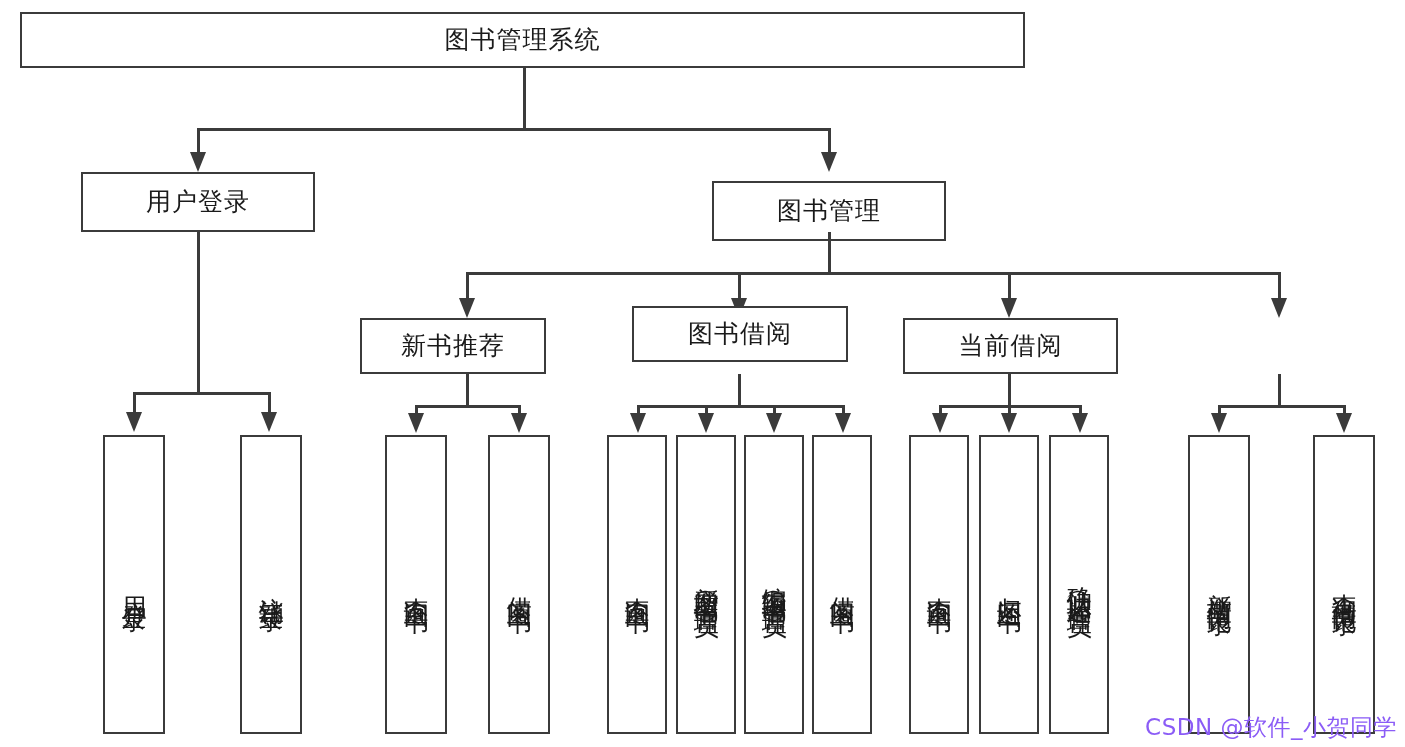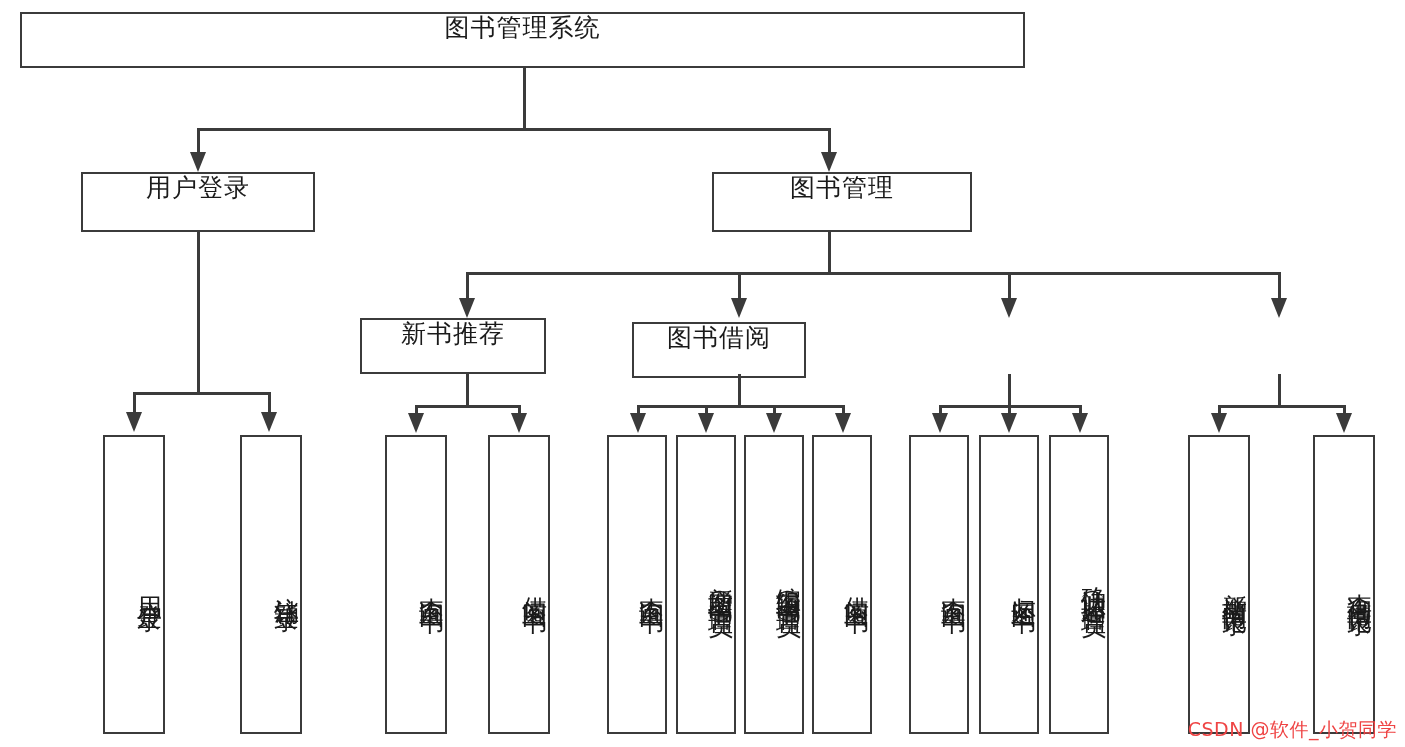--- a/index.html
+++ b/index.html
@@ -16,21 +16,21 @@
     height: 747px;
     background: #ffffff;
     overflow: hidden;
   }
   .node {
     position: absolute;
     box-sizing: border-box;
     border: 2.5px solid #3b3b3b;
     background: #ffffff;
     display: flex;
-    align-items: flex-start;
+    align-items: center;
     justify-content: center;
     color: #1a1a1a;
   }
   .node.horiz {
     font-size: 25px;
     letter-spacing: 1px;
     line-height: 1.1;
   }
   .node.vert {
     writing-mode: vertical-rl;
@@ -55,22 +55,22 @@
     width: 0;
     height: 0;
     border-left: 8px solid transparent;
     border-right: 8px solid transparent;
     border-top: 20px solid #3b3b3b;
   }
   #watermark {
     position: absolute;
     right: 8px;
     bottom: 4px;
-    font-size: 19px;
-    color: #ef4444;
+    font-size: 23px;
+    color: #8b5cf6;
     white-space: nowrap;
     letter-spacing: 0.5px;
   }
 </style>
 </head>
 <body>
 
 <div id="canvas">
 
   <div class="node horiz" style="left:20px; top:12px; width:1005px; height:56px;">
@@ -80,21 +80,21 @@
   <div class="edge v" style="left:523px; top:68px; height:60px;"></div>
   <div class="edge h" style="left:197px; top:128px; width:633px;"></div>
   <div class="edge v" style="left:197px; top:128px; height:30px;"></div>
   <div class="arrow" style="left:190px; top:152px;"></div>
   <div class="edge v" style="left:828px; top:128px; height:30px;"></div>
   <div class="arrow" style="left:821px; top:152px;"></div>
 
   <div class="node horiz" style="left:81px; top:172px; width:234px; height:60px;">
     <span>用户登录</span>
   </div>
-  <div class="node horiz" style="left:712px; top:172px; width:260px; height:60px;">
+  <div class="node horiz" style="left:712px; top:181px; width:234px; height:60px;">
     <span>图书管理</span>
   </div>
 
   <div class="edge v" style="left:197px; top:232px; height:160px;"></div>
   <div class="edge h" style="left:133px; top:392px; width:135px;"></div>
   <div class="edge v" style="left:133px; top:392px; height:23px;"></div>
   <div class="arrow" style="left:126px; top:412px;"></div>
   <div class="edge v" style="left:268px; top:392px; height:23px;"></div>
   <div class="arrow" style="left:261px; top:412px;"></div>
 
@@ -105,22 +105,25 @@
   <div class="edge v" style="left:738px; top:272px; height:30px;"></div>
   <div class="arrow" style="left:731px; top:298px;"></div>
   <div class="edge v" style="left:1008px; top:272px; height:30px;"></div>
   <div class="arrow" style="left:1001px; top:298px;"></div>
   <div class="edge v" style="left:1278px; top:272px; height:30px;"></div>
   <div class="arrow" style="left:1271px; top:298px;"></div>
 
   <div class="node horiz" style="left:360px; top:318px; width:186px; height:56px;">
     <span>新书推荐</span>
   </div>
-  <div class="node horiz" style="left:632px; top:322px; width:174px; height:56px;">
+  <div class="node horiz" style="left:632px; top:306px; width:216px; height:56px;">
     <span>图书借阅</span>
+  </div>
+  <div class="node horiz" style="left:903px; top:318px; width:215px; height:56px;">
+    <span>当前借阅</span>
   </div>
 
   <div class="edge v" style="left:466px; top:374px; height:31px;"></div>
   <div class="edge h" style="left:415px; top:405px; width:103px;"></div>
   <div class="edge v" style="left:415px; top:405px; height:12px;"></div>
   <div class="arrow" style="left:408px; top:413px;"></div>
   <div class="edge v" style="left:518px; top:405px; height:12px;"></div>
   <div class="arrow" style="left:511px; top:413px;"></div>
 
   <div class="edge v" style="left:738px; top:374px; height:31px;"></div>

